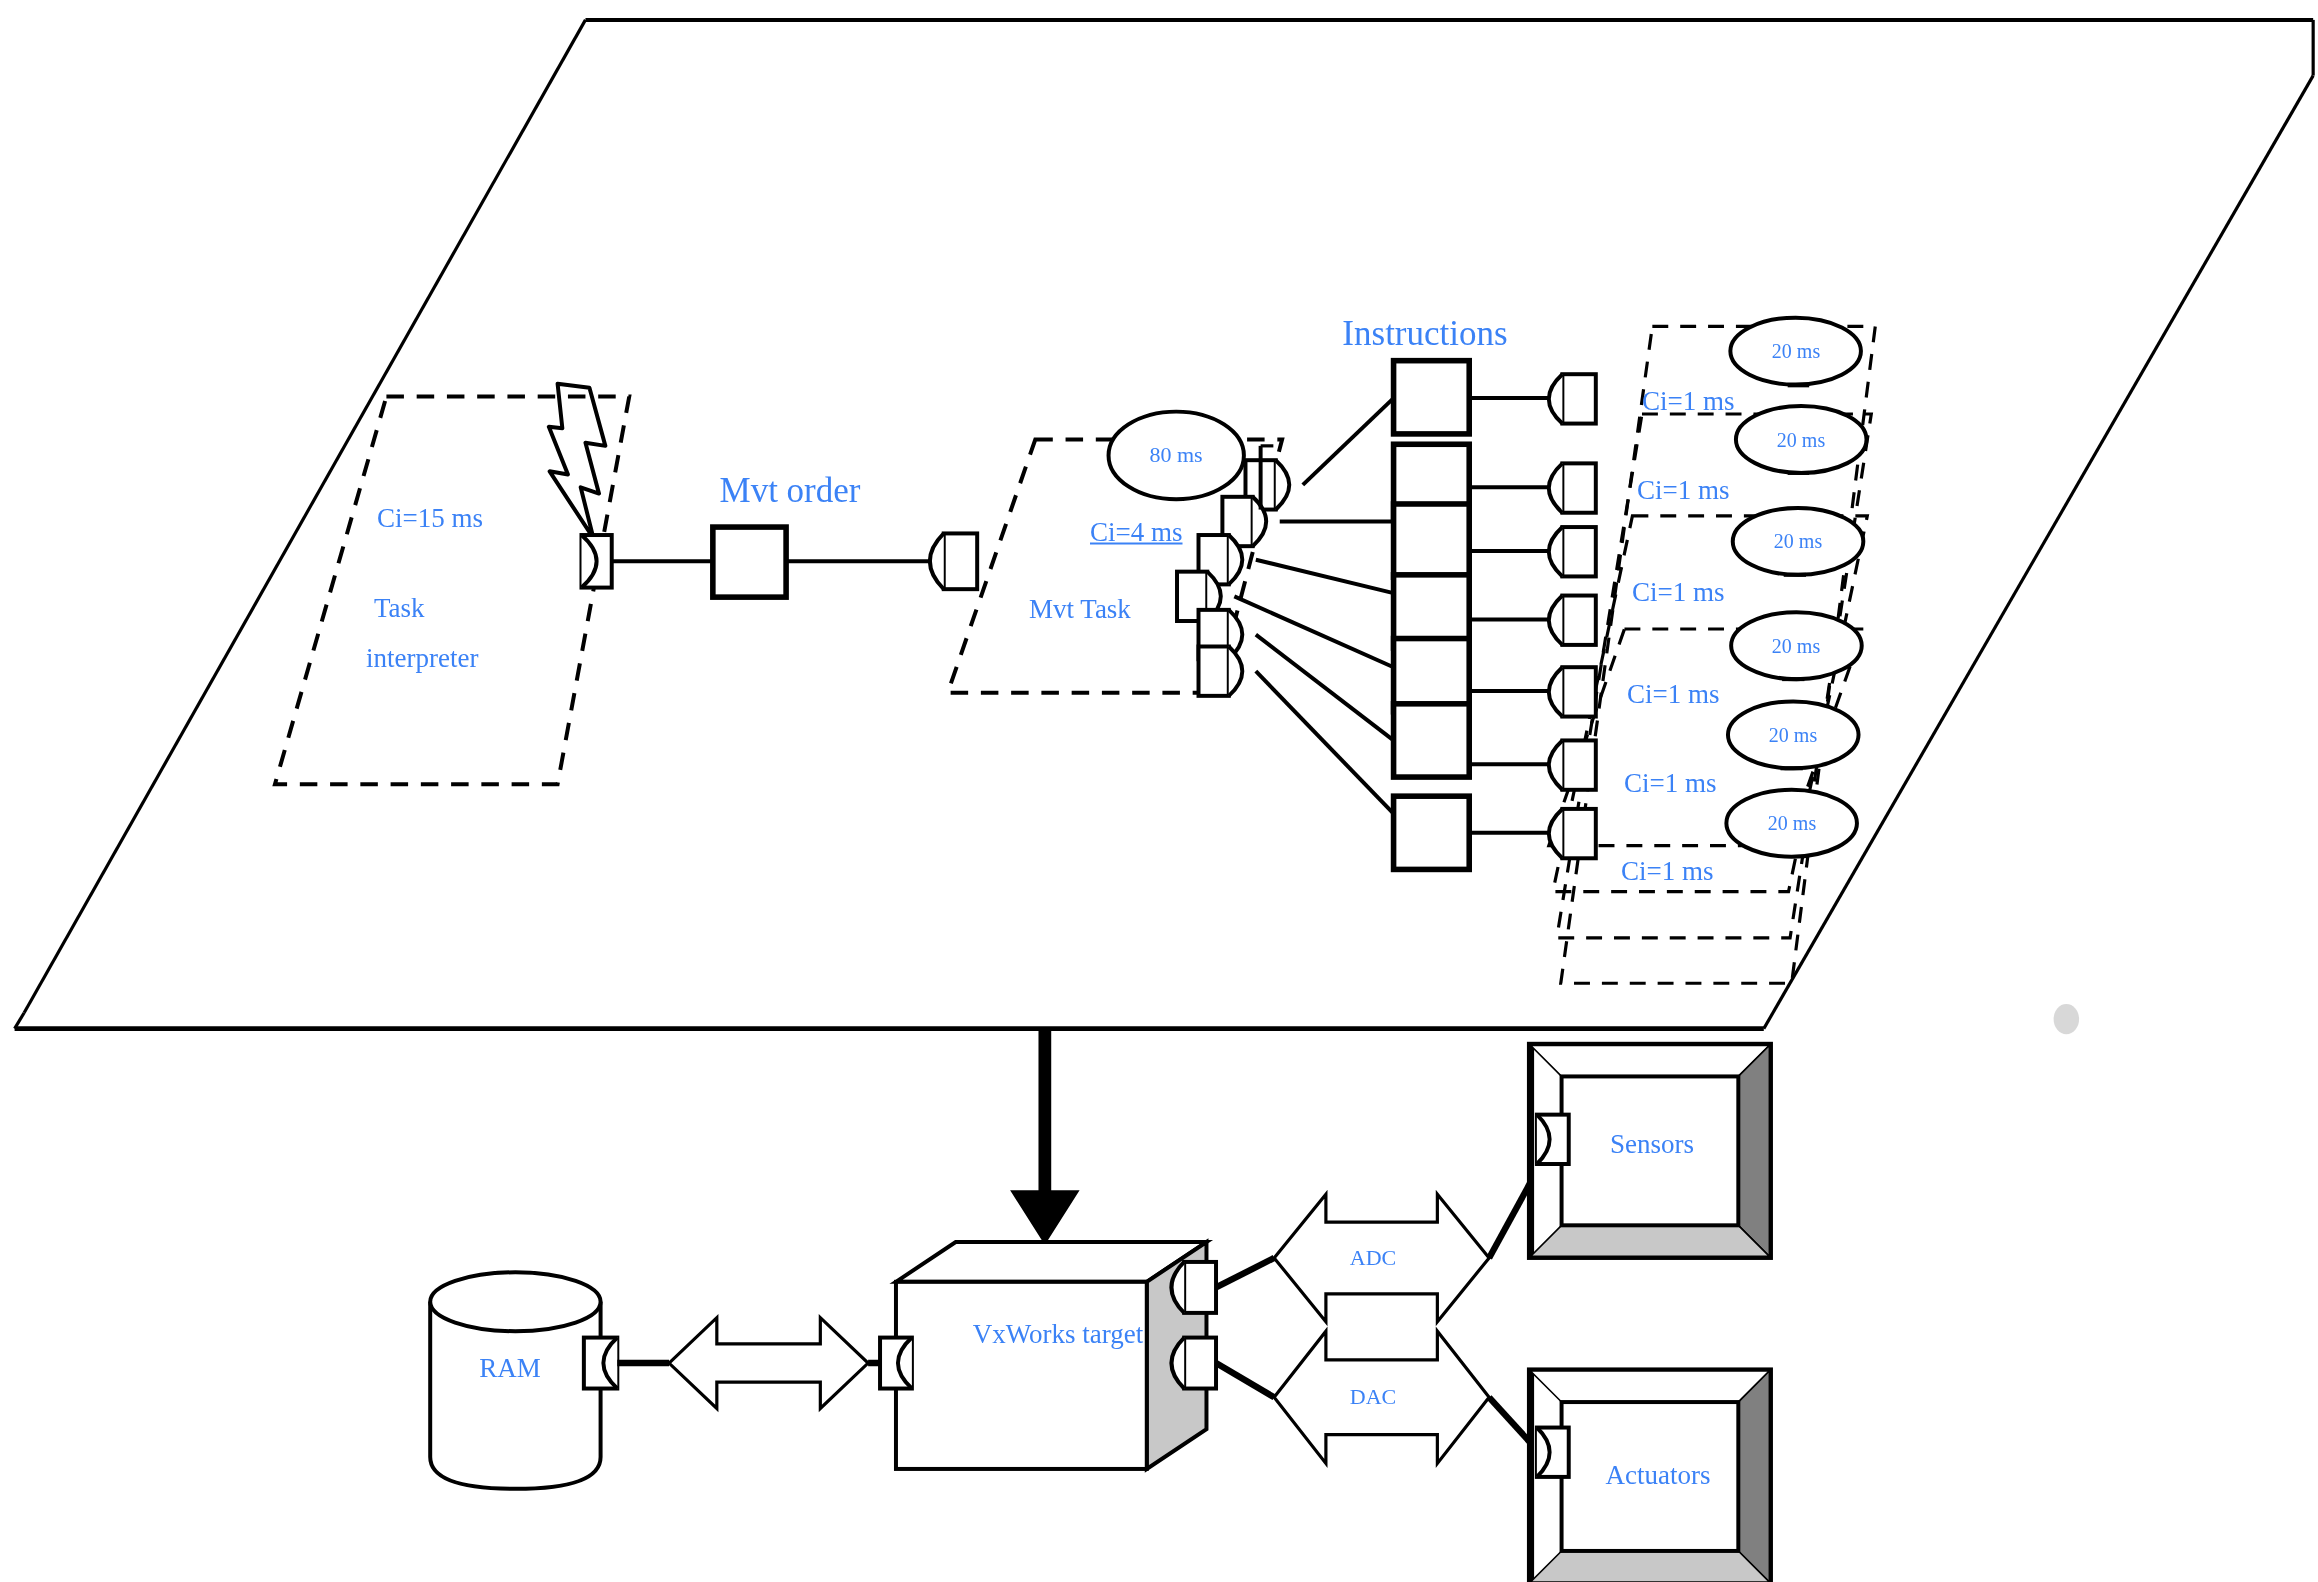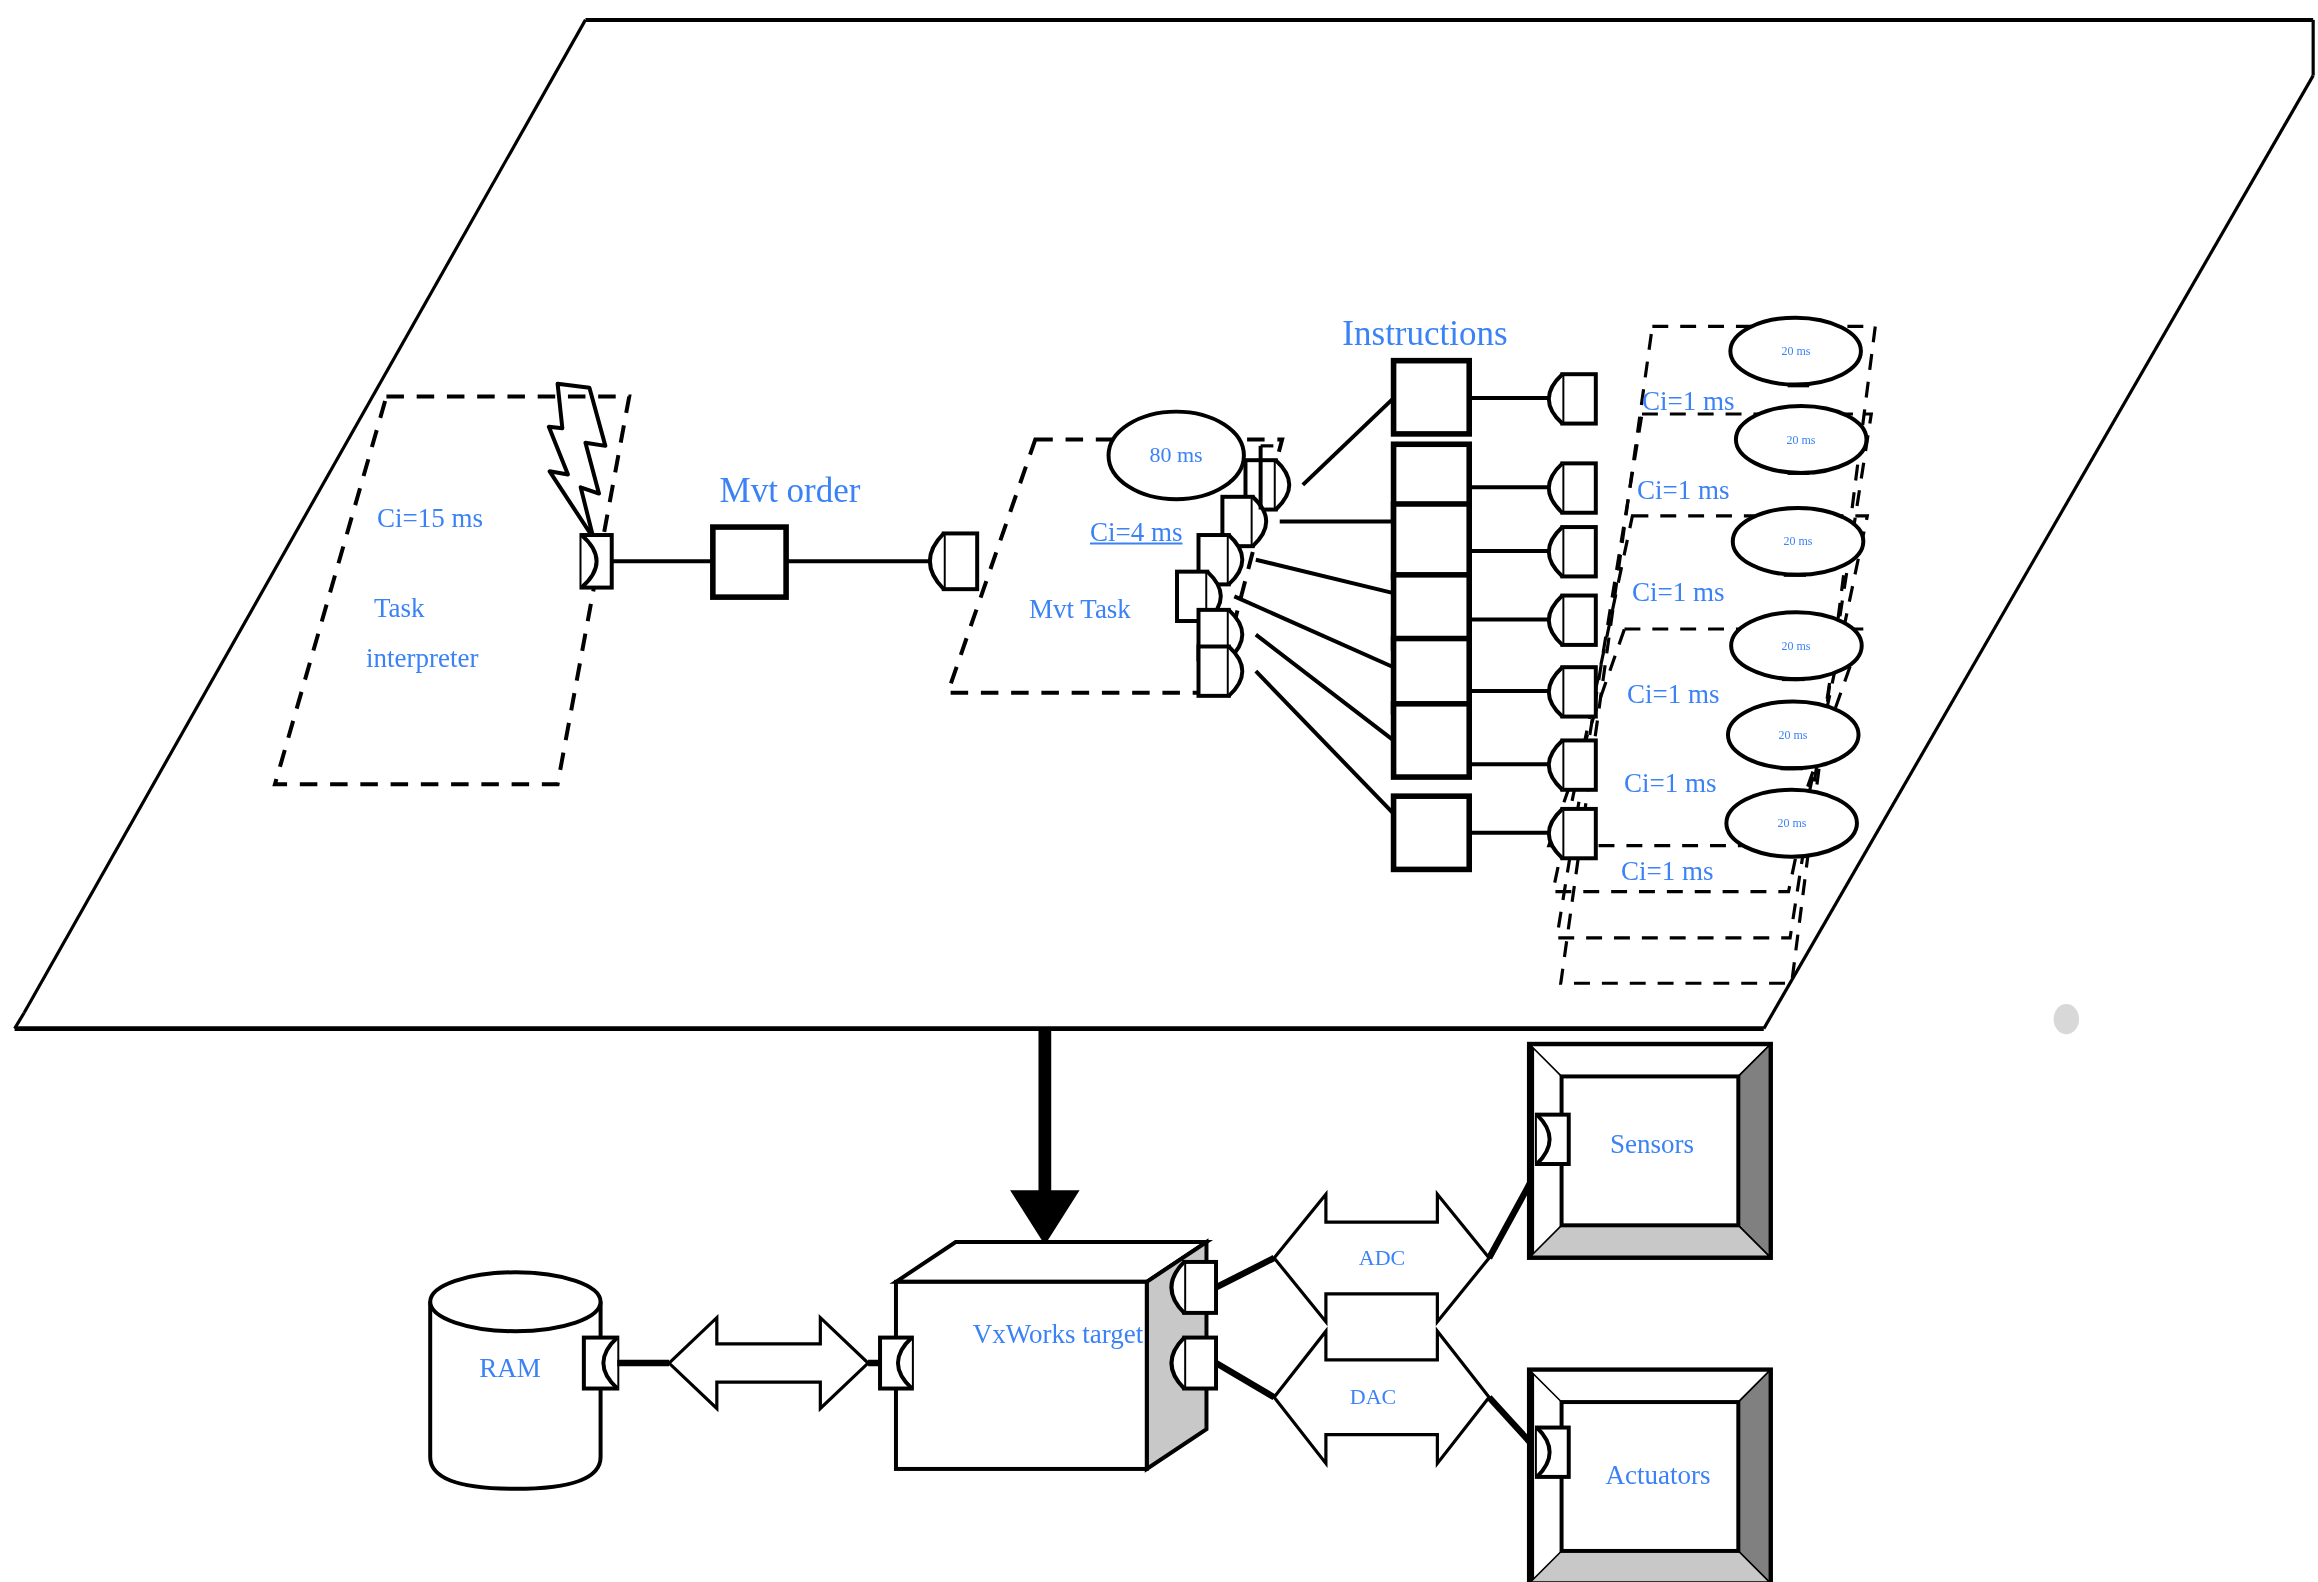--- a/index.html
+++ b/index.html
@@ -31,21 +31,21 @@
     white-space: nowrap;
     line-height: 1;
     user-select: none;
   }
   .lbl-c { transform: translate(-50%, -50%); }
   .lbl-l { transform: translate(0, -50%); }
   .t-xl { font-size: 35px; }
   .t-lg { font-size: 27px; }
   .t-md { font-size: 27px; }
   .t-sm { font-size: 22px; }
-  .t-xs { font-size: 12px; text-align: right; }
+  .t-xs { font-size: 20px; text-align: right; }
 </style>
 </head>
 <body>
 
 <div id="stage">
 
   <svg class="layer" viewBox="0 0 2912 1987">
     <defs>
       <marker id="solidArrow" viewBox="0 0 10 10" refX="9" refY="5" markerWidth="7" markerHeight="7" orient="auto-start-reverse">
         <path d="M0,0 L10,5 L0,10 z" fill="#000"></path>
@@ -303,18 +303,18 @@
   <div class="lbl t-xs lbl-c" style="left:1792px; top:823px;">20 ms</div>
 
   <div class="lbl t-lg lbl-c" style="left:510px; top:1368px;">RAM</div>
 
   <div class="lbl t-lg lbl-c" style="left:1022px; top:1334px;margin-left:36px;">VxWorks target</div>
 
   <div class="lbl t-lg lbl-c" style="left:1652px; top:1144px;">Sensors</div>
 
   <div class="lbl t-lg lbl-c" style="left:1658px; top:1475px;">Actuators</div>
 
-  <div class="lbl t-sm lbl-c" style="left:1373px; top:1258px;margin-left:9px;">ADC</div>
+  <div class="lbl t-sm lbl-c" style="left:1373px; top:1258px;">ADC</div>
 
   <div class="lbl t-sm lbl-c" style="left:1373px; top:1397px;">DAC</div>
 
 </div>
 
 
 </body></html>

